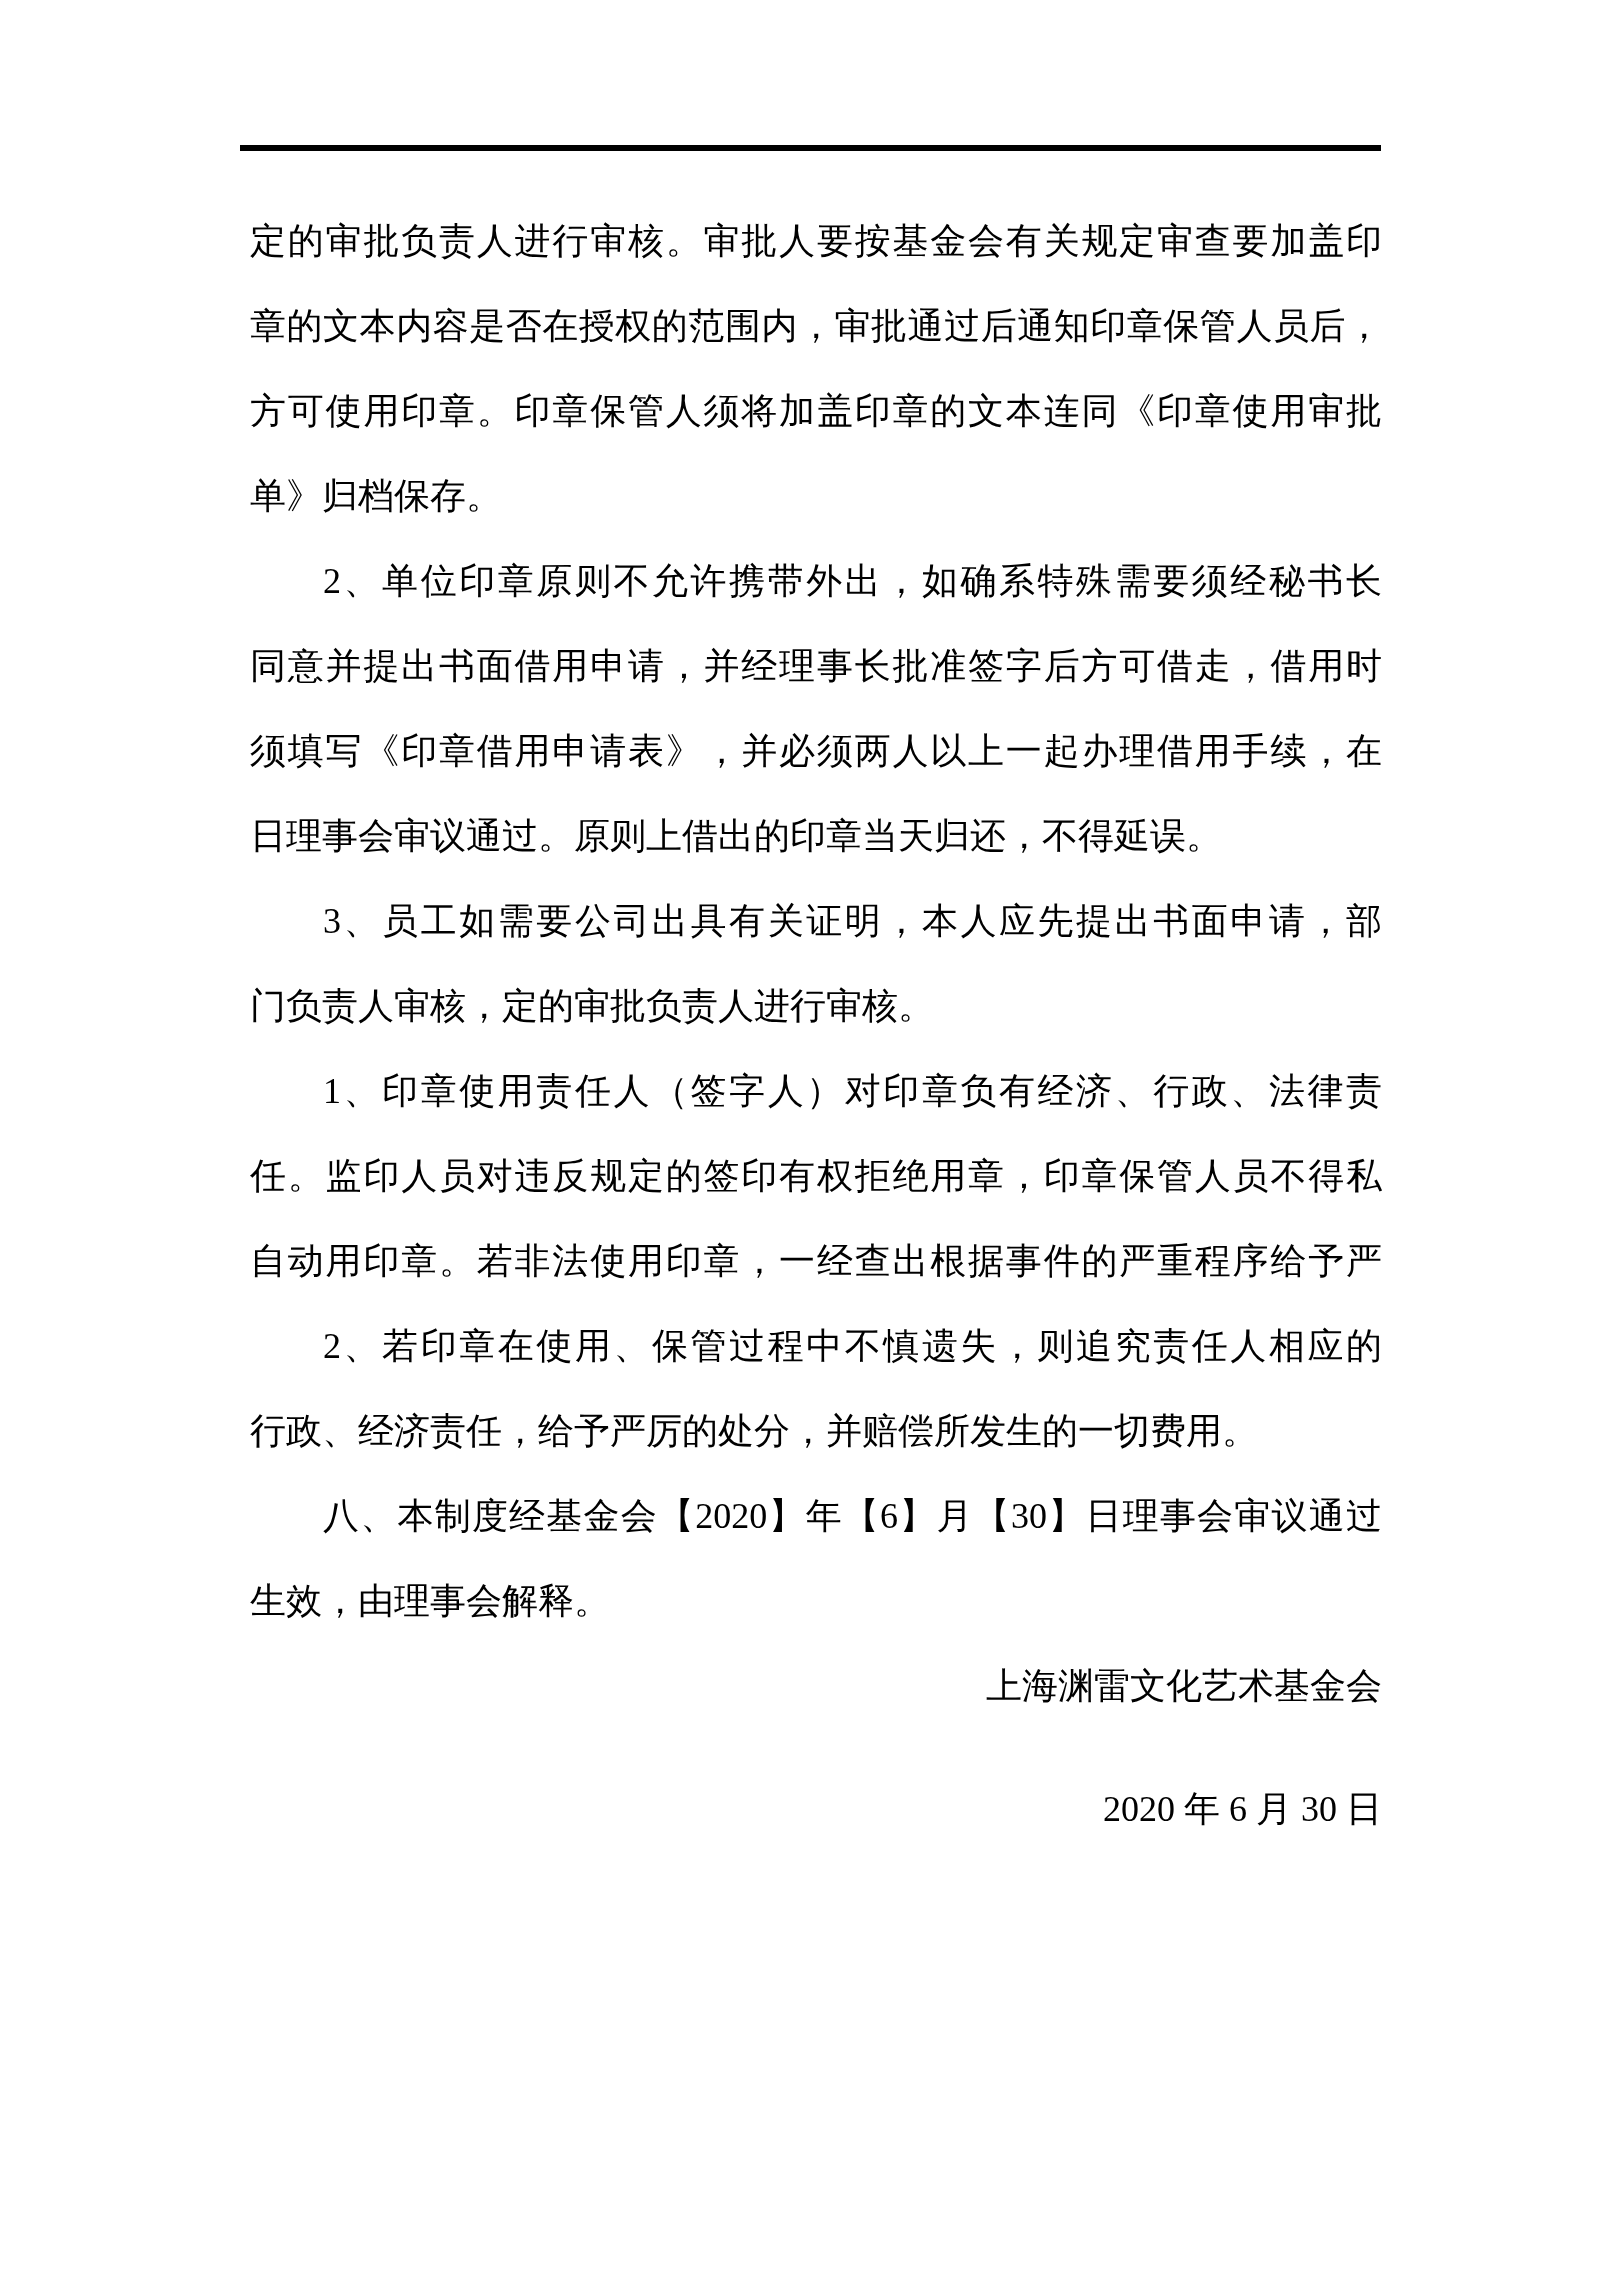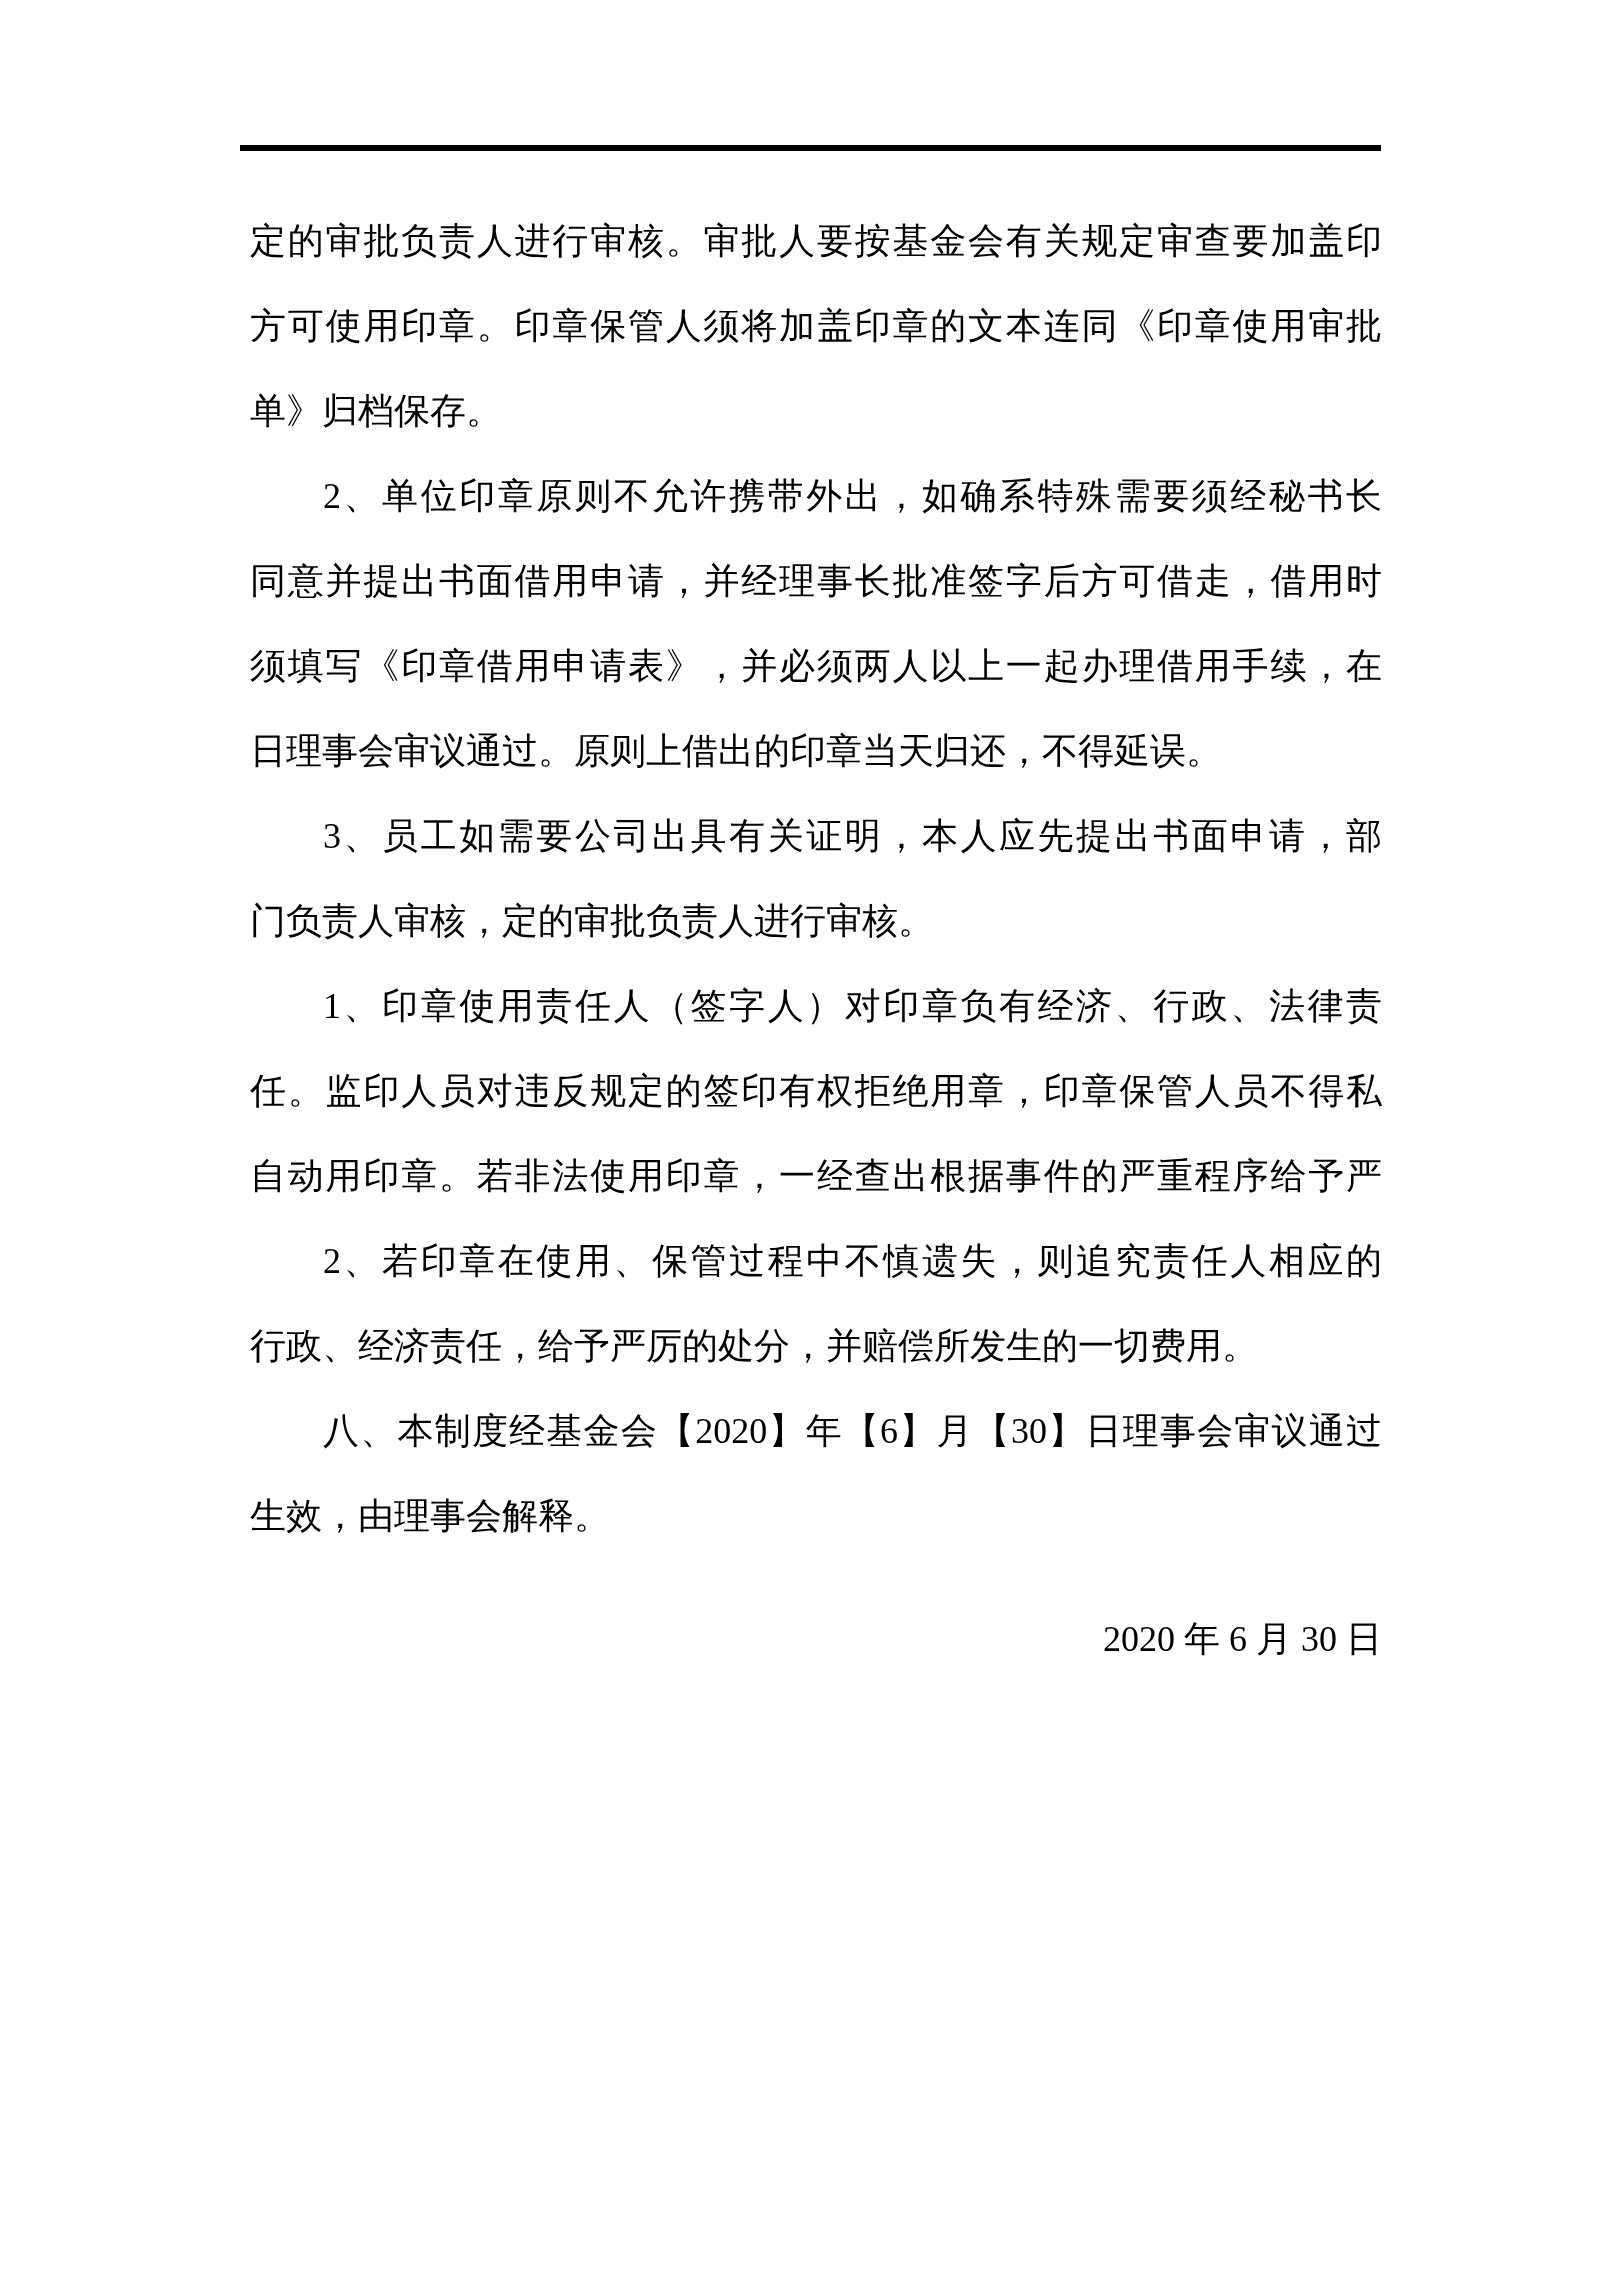--- a/index.html
+++ b/index.html
@@ -55,31 +55,33 @@
     }
   </style>
 </head>
 <body>
 
 <div class="page">
   <div class="rule"></div>
 
   <div class="textblock">
     <div class="ln j">定的审批负责人进行审核。审批人要按基金会有关规定审查要加盖印</div>
+    <div class="ln j">章的文本内容是否在授权的范围内，审批通过后通知印章保管人员后，</div>
     <div class="ln j">方可使用印章。印章保管人须将加盖印章的文本连同《印章使用审批</div>
     <div class="ln">单》归档保存。</div>
     <div class="ln j ind">2、单位印章原则不允许携带外出，如确系特殊需要须经秘书长</div>
     <div class="ln j">同意并提出书面借用申请，并经理事长批准签字后方可借走，借用时</div>
     <div class="ln j">须填写《印章借用申请表》，并必须两人以上一起办理借用手续，在</div>
     <div class="ln">日理事会审议通过。原则上借出的印章当天归还，不得延误。</div>
     <div class="ln j ind">3、员工如需要公司出具有关证明，本人应先提出书面申请，部</div>
     <div class="ln">门负责人审核，定的审批负责人进行审核。</div>
     <div class="ln j ind">1、印章使用责任人（签字人）对印章负有经济、行政、法律责</div>
     <div class="ln j">任。监印人员对违反规定的签印有权拒绝用章，印章保管人员不得私</div>
     <div class="ln j">自动用印章。若非法使用印章，一经查出根据事件的严重程序给予严</div>
     <div class="ln j ind">2、若印章在使用、保管过程中不慎遗失，则追究责任人相应的</div>
     <div class="ln">行政、经济责任，给予严厉的处分，并赔偿所发生的一切费用。</div>
     <div class="ln j ind">八、本制度经基金会【2020】年【6】月【30】日理事会审议通过</div>
     <div class="ln">生效，由理事会解释。</div>
+    <div class="ln r">上海渊雷文化艺术基金会</div>
     <div class="ln r date">2020 年 6 月 30 日</div>
   </div>
 </div>
 
 
 </body></html>

